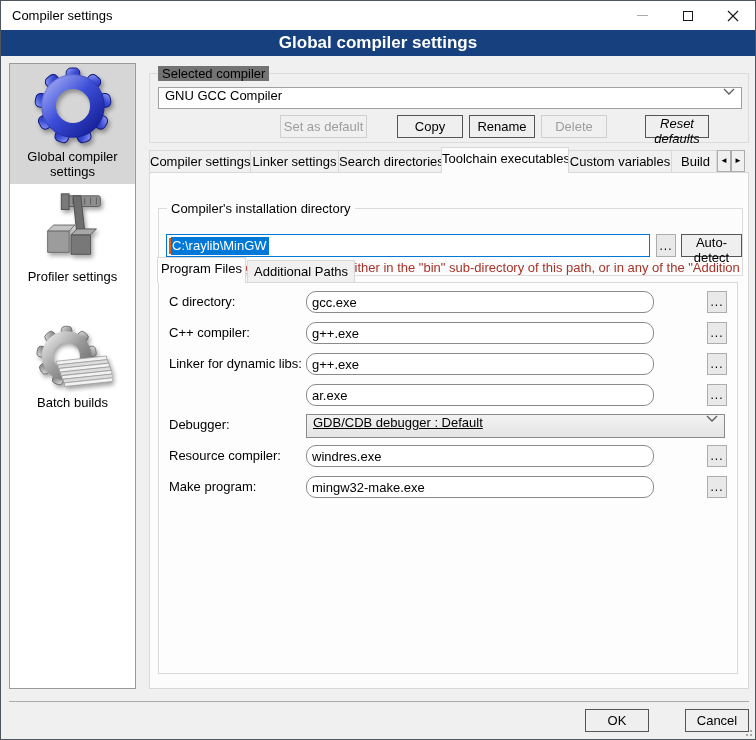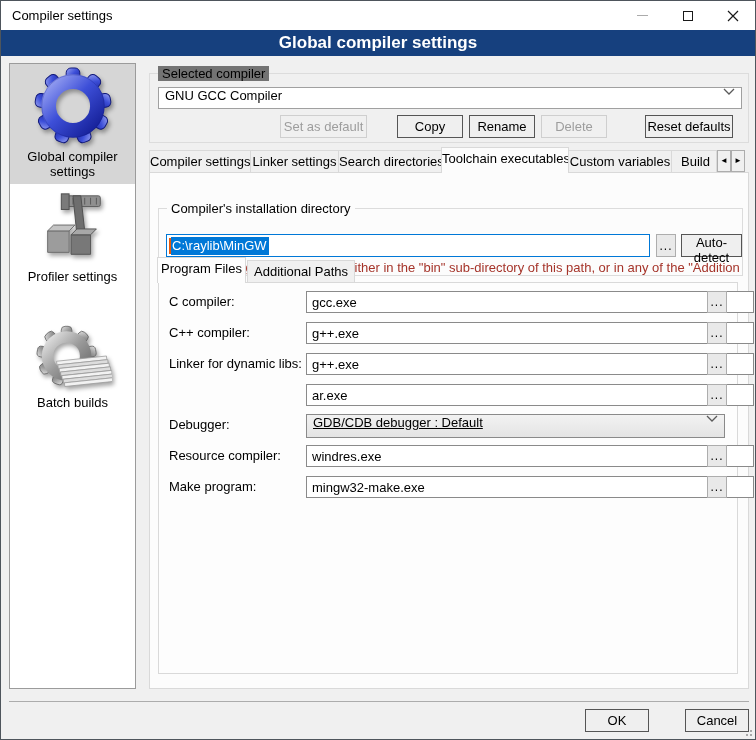--- a/index.html
+++ b/index.html
@@ -62,21 +62,21 @@
 
   .note { position:absolute; color:#A5342A; white-space:nowrap; overflow:hidden; }
 
   
   .path-field { position:absolute; height:23px; background:#FFFFFF; border:1px solid #0078D7;
                 display:flex; align-items:center; padding:0 2px; overflow:hidden; }
   .caret { width:2px; height:16px; background:#E8590C; flex:0 0 auto; }
   .sel-text { background:#0078D7; color:#FFFFFF; padding:1px 2px 2px 1px; white-space:pre; }
 
   .form-label { position:absolute; left:10px; line-height:22px; }
-  .row-input { left:147px; width:448px; }
+  .row-input { left:147px; width:348px;border-radius:10px; }
   .row-dots { left:548px; }
 
   .footer-sep { position:absolute; left:8px; top:700px; width:740px; height:1px; background:#ACACAC; }
   .grip { position:absolute; right:3px; bottom:3px; width:10px; height:10px; }
   .grip span { position:absolute; width:2px; height:2px; background:#A8A8A8; }
 </style>
 </head>
 <body>
 
 <div class="window">
@@ -193,21 +193,21 @@
     <div class="combo" style="left:8px; top:13px; width:584px; height:22px;">
       <span>GNU GCC Compiler</span>
       <svg class="chev" width="12" height="7" viewBox="0 0 12 7">
         <path d="M1 1 L6 6 L11 1" stroke="#5A5A5A" stroke-width="1.3" fill="none"></path>
       </svg>
     </div>
     <button class="btn disabled" style="left:130px; top:41px; width:87px; height:23px;">Set as default</button>
     <button class="btn" style="left:247px; top:41px; width:66px; height:23px;">Copy</button>
     <button class="btn" style="left:319px; top:41px; width:66px; height:23px;">Rename</button>
     <button class="btn disabled" style="left:391px; top:41px; width:66px; height:23px;">Delete</button>
-    <button class="btn" style="left:495px; top:41px; width:88px; height:23px;">Reset defaults</button>
+    <button class="btn" style="left:495px; top:41px; width:64px; height:23px;font-style:italic;">Reset defaults</button>
   </div>
 
   <div class="tab" style="left:148px; width:102px;">Compiler settings</div>
   <div class="tab" style="left:249px; width:89px;">Linker settings</div>
   <div class="tab" style="left:337px; width:104px;">Search directories</div>
   <div class="tab active" style="left:440px; width:128px;">Toolchain executables</div>
   <div class="tab" style="left:567px; width:104px;">Custom variables</div>
   <div class="tab" style="left:670px; width:46px; text-align:left; padding-left:9px;">Build</div>
   <button class="tab-arrow" style="left:716px;">◄</button>
   <button class="tab-arrow" style="left:730px;">►</button>
@@ -224,21 +224,21 @@
       <button class="btn" style="left:522px; top:25px; width:61px; height:23px;">Auto-detect</button>
       <div class="note" style="left:7px; top:51px; width:574px;">NOTE: All programs must exist either in the "bin" sub-directory of this path, or in any of the "Additional</div>
     </div>
 
     <div class="itab active" style="left:7px; top:84px; width:89px;">Program Files</div>
     <div class="itab" style="left:97px; top:87px; width:108px;">Additional Paths</div>
 
     <div class="page" style="left:8px; top:109px; width:580px; height:392px; background:#FDFDFD;">
 
       <div style="position:absolute; top:8px; left:0; width:100%; height:22px;">
-        <span class="form-label">C compiler:</span>
+        <span class="form-label">C directory:</span>
         <input class="txt row-input" value="gcc.exe" style="">
         <button class="dots-btn row-dots">...</button>
       </div>
 
       <div style="position:absolute; top:39px; left:0; width:100%; height:22px;">
         <span class="form-label">C++ compiler:</span>
         <input class="txt row-input" value="g++.exe" style="">
         <button class="dots-btn row-dots">...</button>
       </div>
 

